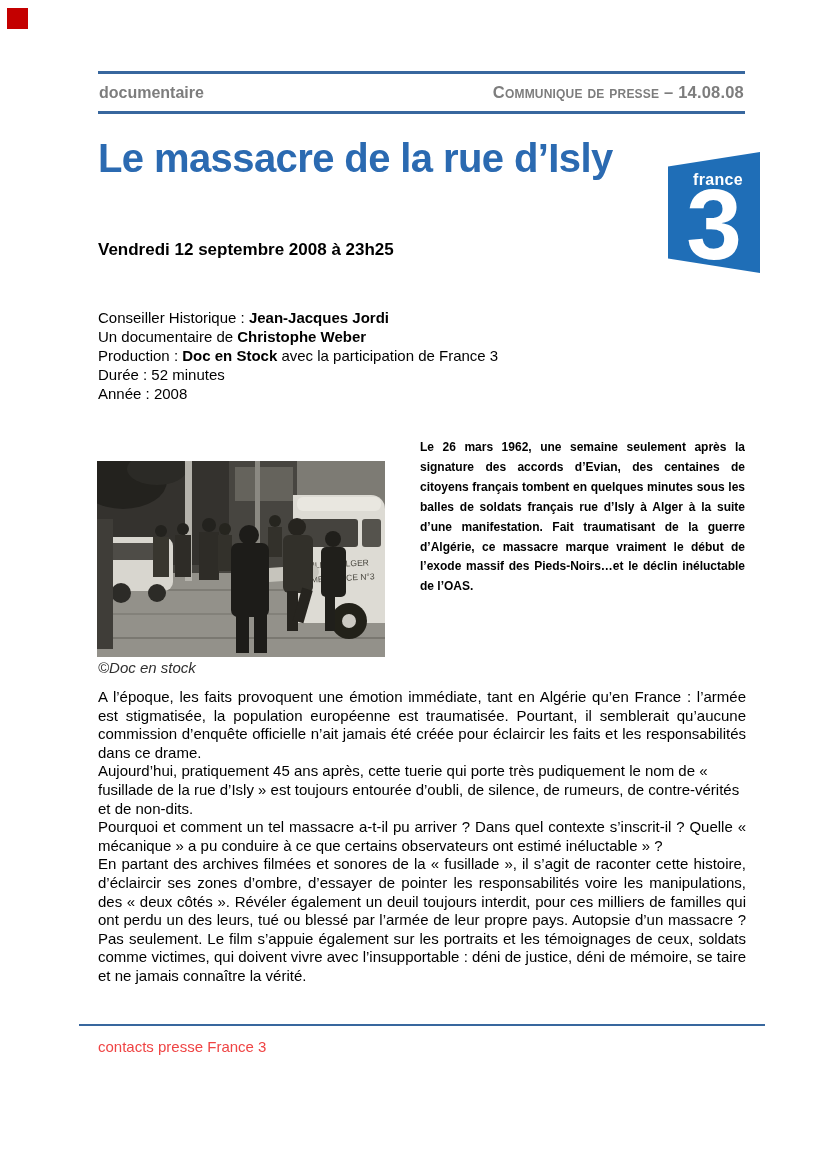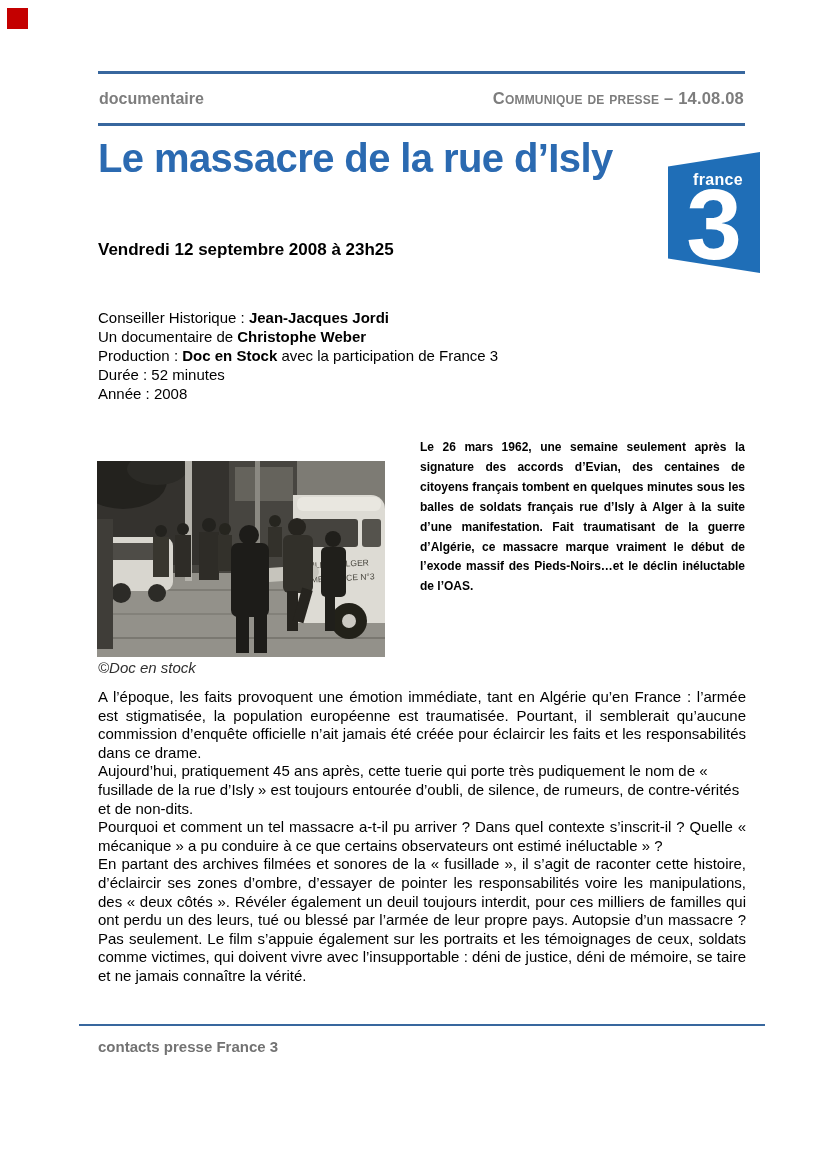--- a/index.html
+++ b/index.html
@@ -3,21 +3,21 @@
 <meta charset="utf-8">
 <style>
   html,body{margin:0;padding:0;background:#fff;}
   #page{position:relative;width:826px;height:1169px;background:#ffffff;
         font-family:"Liberation Sans",sans-serif;color:#000;overflow:hidden;}
 
   .red-marker{position:absolute;left:7px;top:8px;width:21px;height:21px;background:#c40000;}
 
   .header{position:absolute;left:98px;top:71px;width:647px;}
   .rule{height:3px;background:#38679e;}
-  .header-row{display:flex;justify-content:space-between;align-items:center;height:33px;padding:8px 1px;}
+  .header-row{display:flex;justify-content:space-between;align-items:center;height:33px;padding:2px 1px;}
   .header-section{font-size:16px;font-weight:bold;color:#7d7d7d;}
   .header-press{font-size:16.5px;font-weight:bold;color:#7d7d7d;font-variant:small-caps;letter-spacing:.2px;}
 
   .doc-title{position:absolute;left:98px;top:136px;width:560px;font-size:40px;font-weight:bold;
              color:#2b6ab1;letter-spacing:-.6px;}
 
   .logo{position:absolute;left:668px;top:152px;width:92px;height:121px;}
   .logo-shape{position:absolute;inset:0;background:#1f6eb7;
               clip-path:polygon(0 12%,100% 0,100% 100%,0 88%);}
   .logo-brand{position:absolute;top:19px;left:8px;right:0;text-align:center;color:#fff;
@@ -35,21 +35,21 @@
   .photo-caption{position:absolute;left:98px;top:659px;font-size:15px;font-style:italic;color:#2f2f2f;}
 
   .lead{position:absolute;left:420px;top:438px;width:325px;font-size:12px;font-weight:bold;
         line-height:19.9px;text-align:justify;}
 
   .body-text{position:absolute;left:98px;top:688px;width:648px;font-size:15px;line-height:18.6px;}
   .body-text p{margin:0;}
   .just{text-align:justify;}
 
   .footer-rule{position:absolute;left:79px;top:1024px;width:686px;height:2px;background:#38679e;}
-  .footer-label{position:absolute;left:98px;top:1038px;font-size:15px;font-weight:bold;color:#737373;}
+  .footer-label{position:absolute;left:98px;top:1038px;font-size:15px;font-weight:normal;color:#ef4444;}
   .footer-contacts{position:absolute;left:273px;top:1038px;font-size:15px;line-height:20px;}
   .footer-contacts .name{font-weight:bold;}
   .phone-blue{font-weight:bold;color:#3f6fae;}
 </style>
 </head>
 <body>
 
 <div id="page">
 
   <div class="red-marker"></div>

